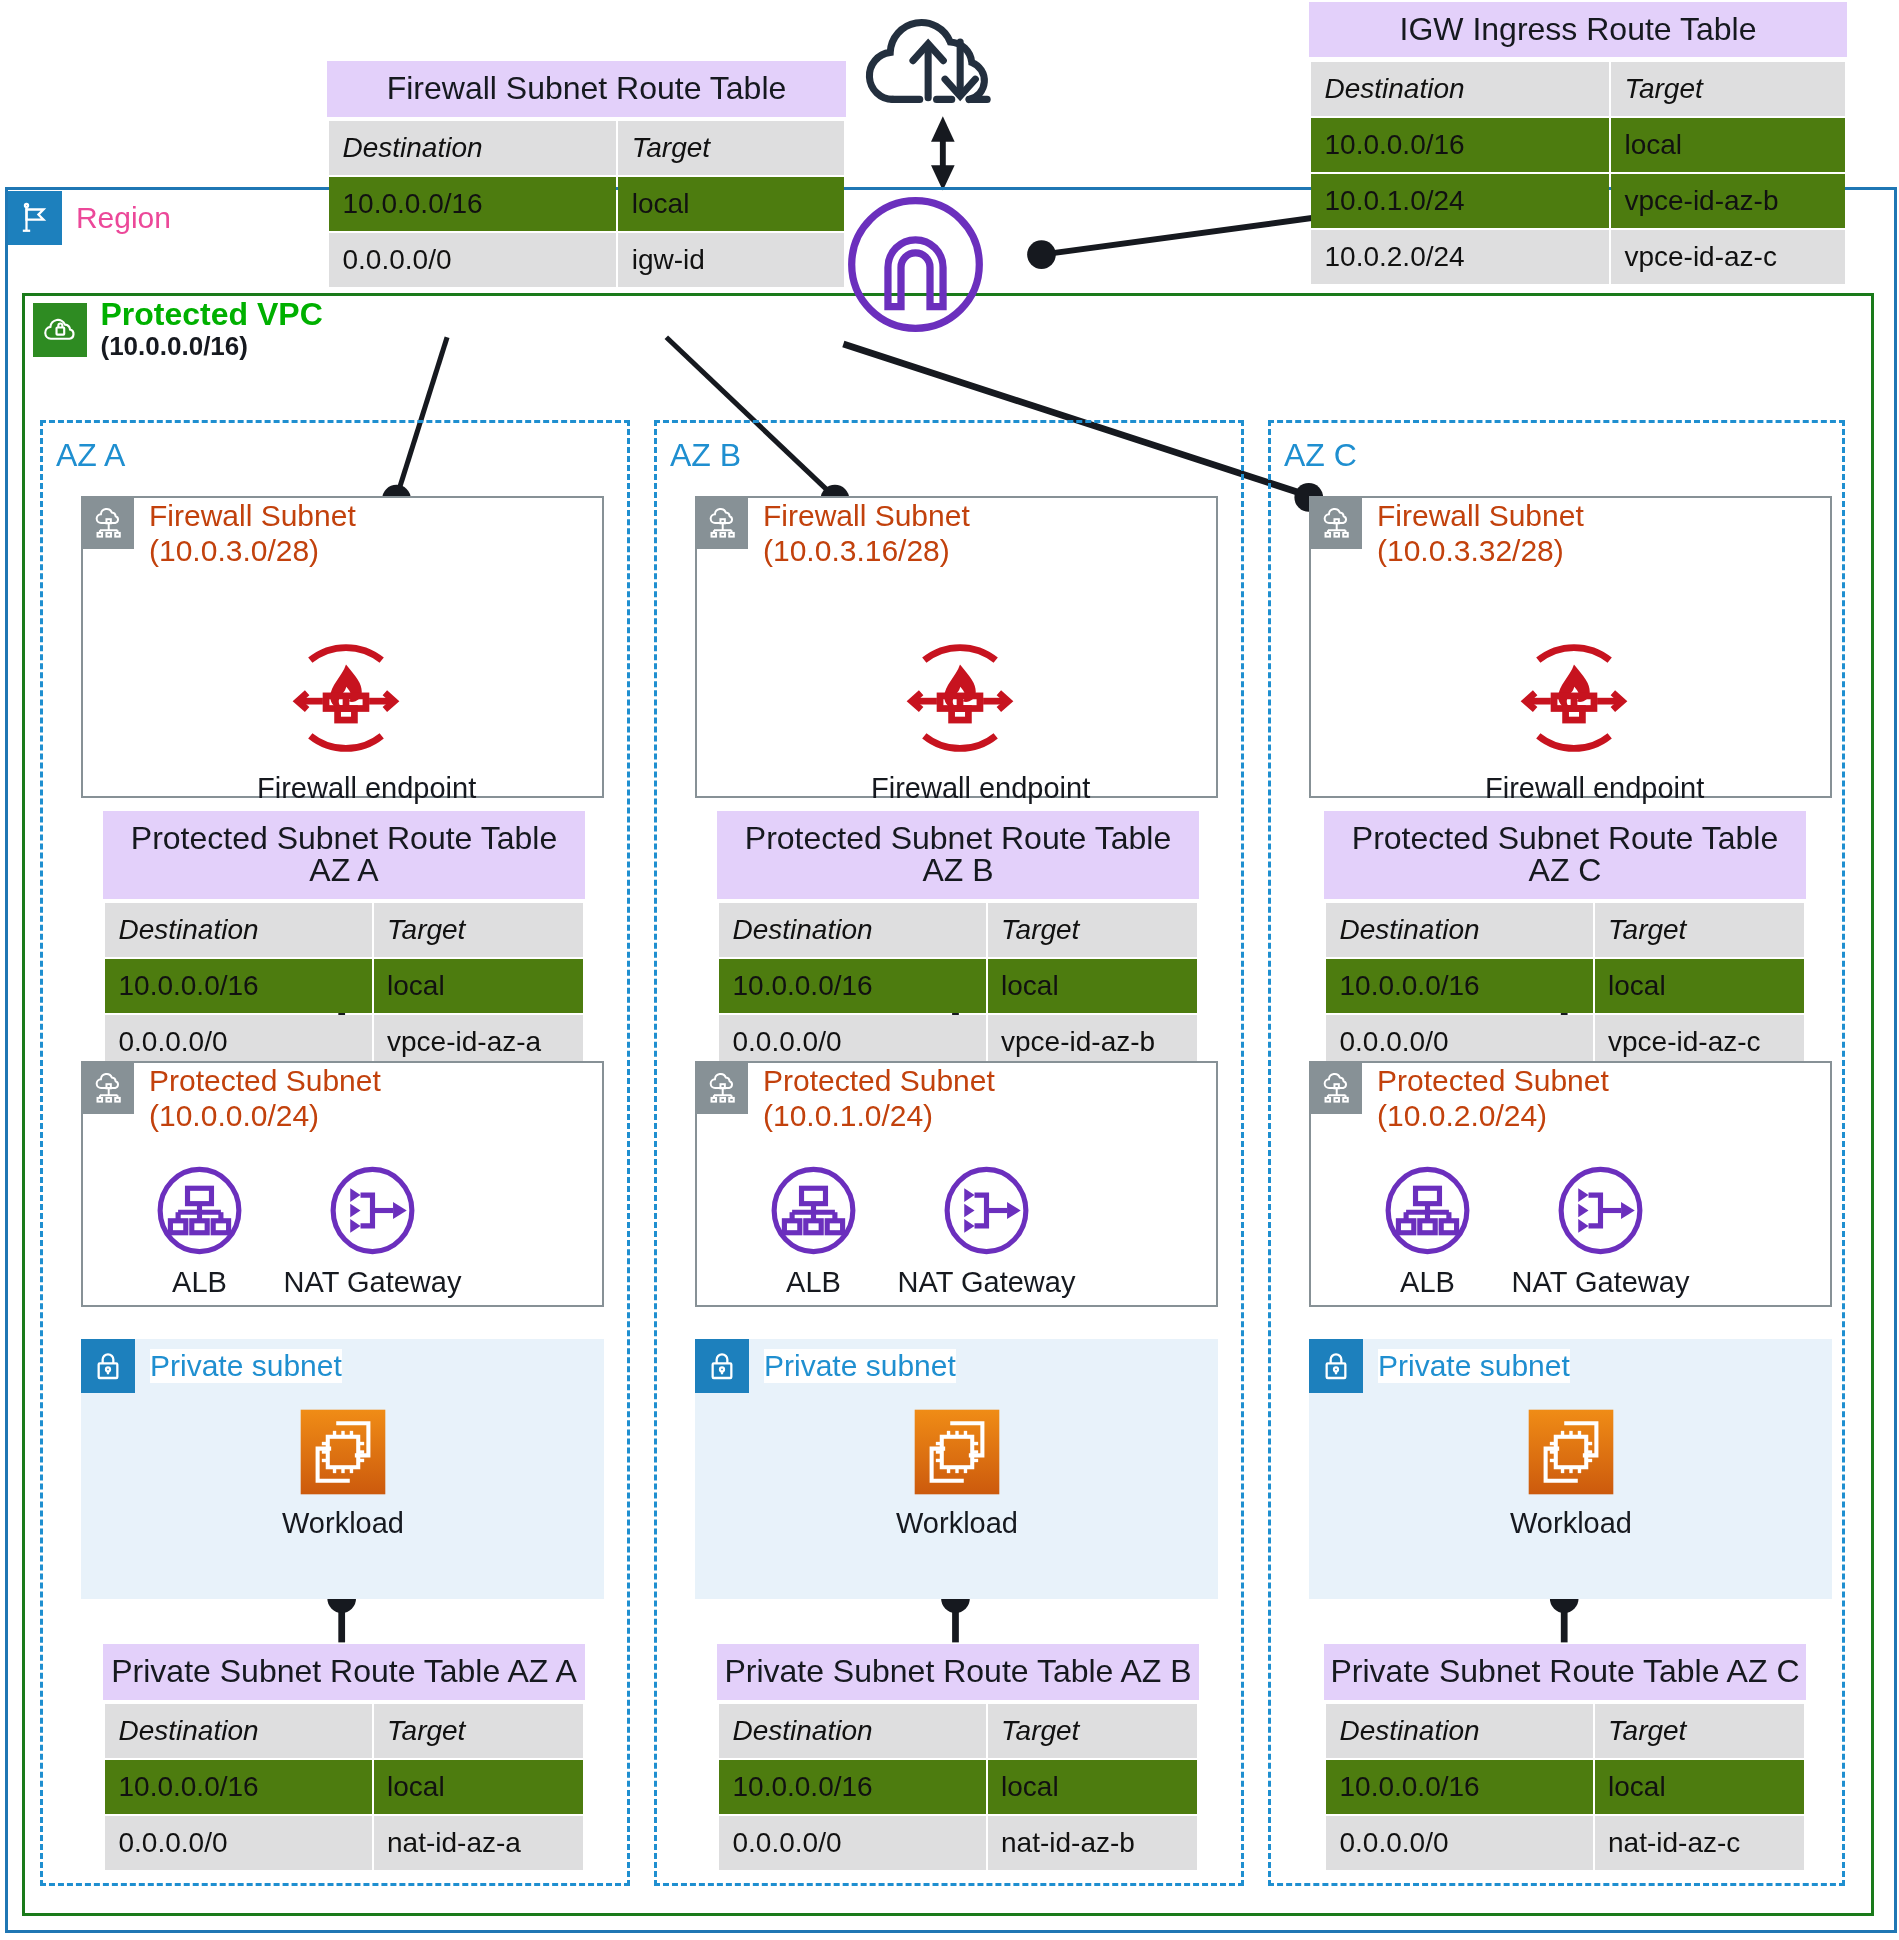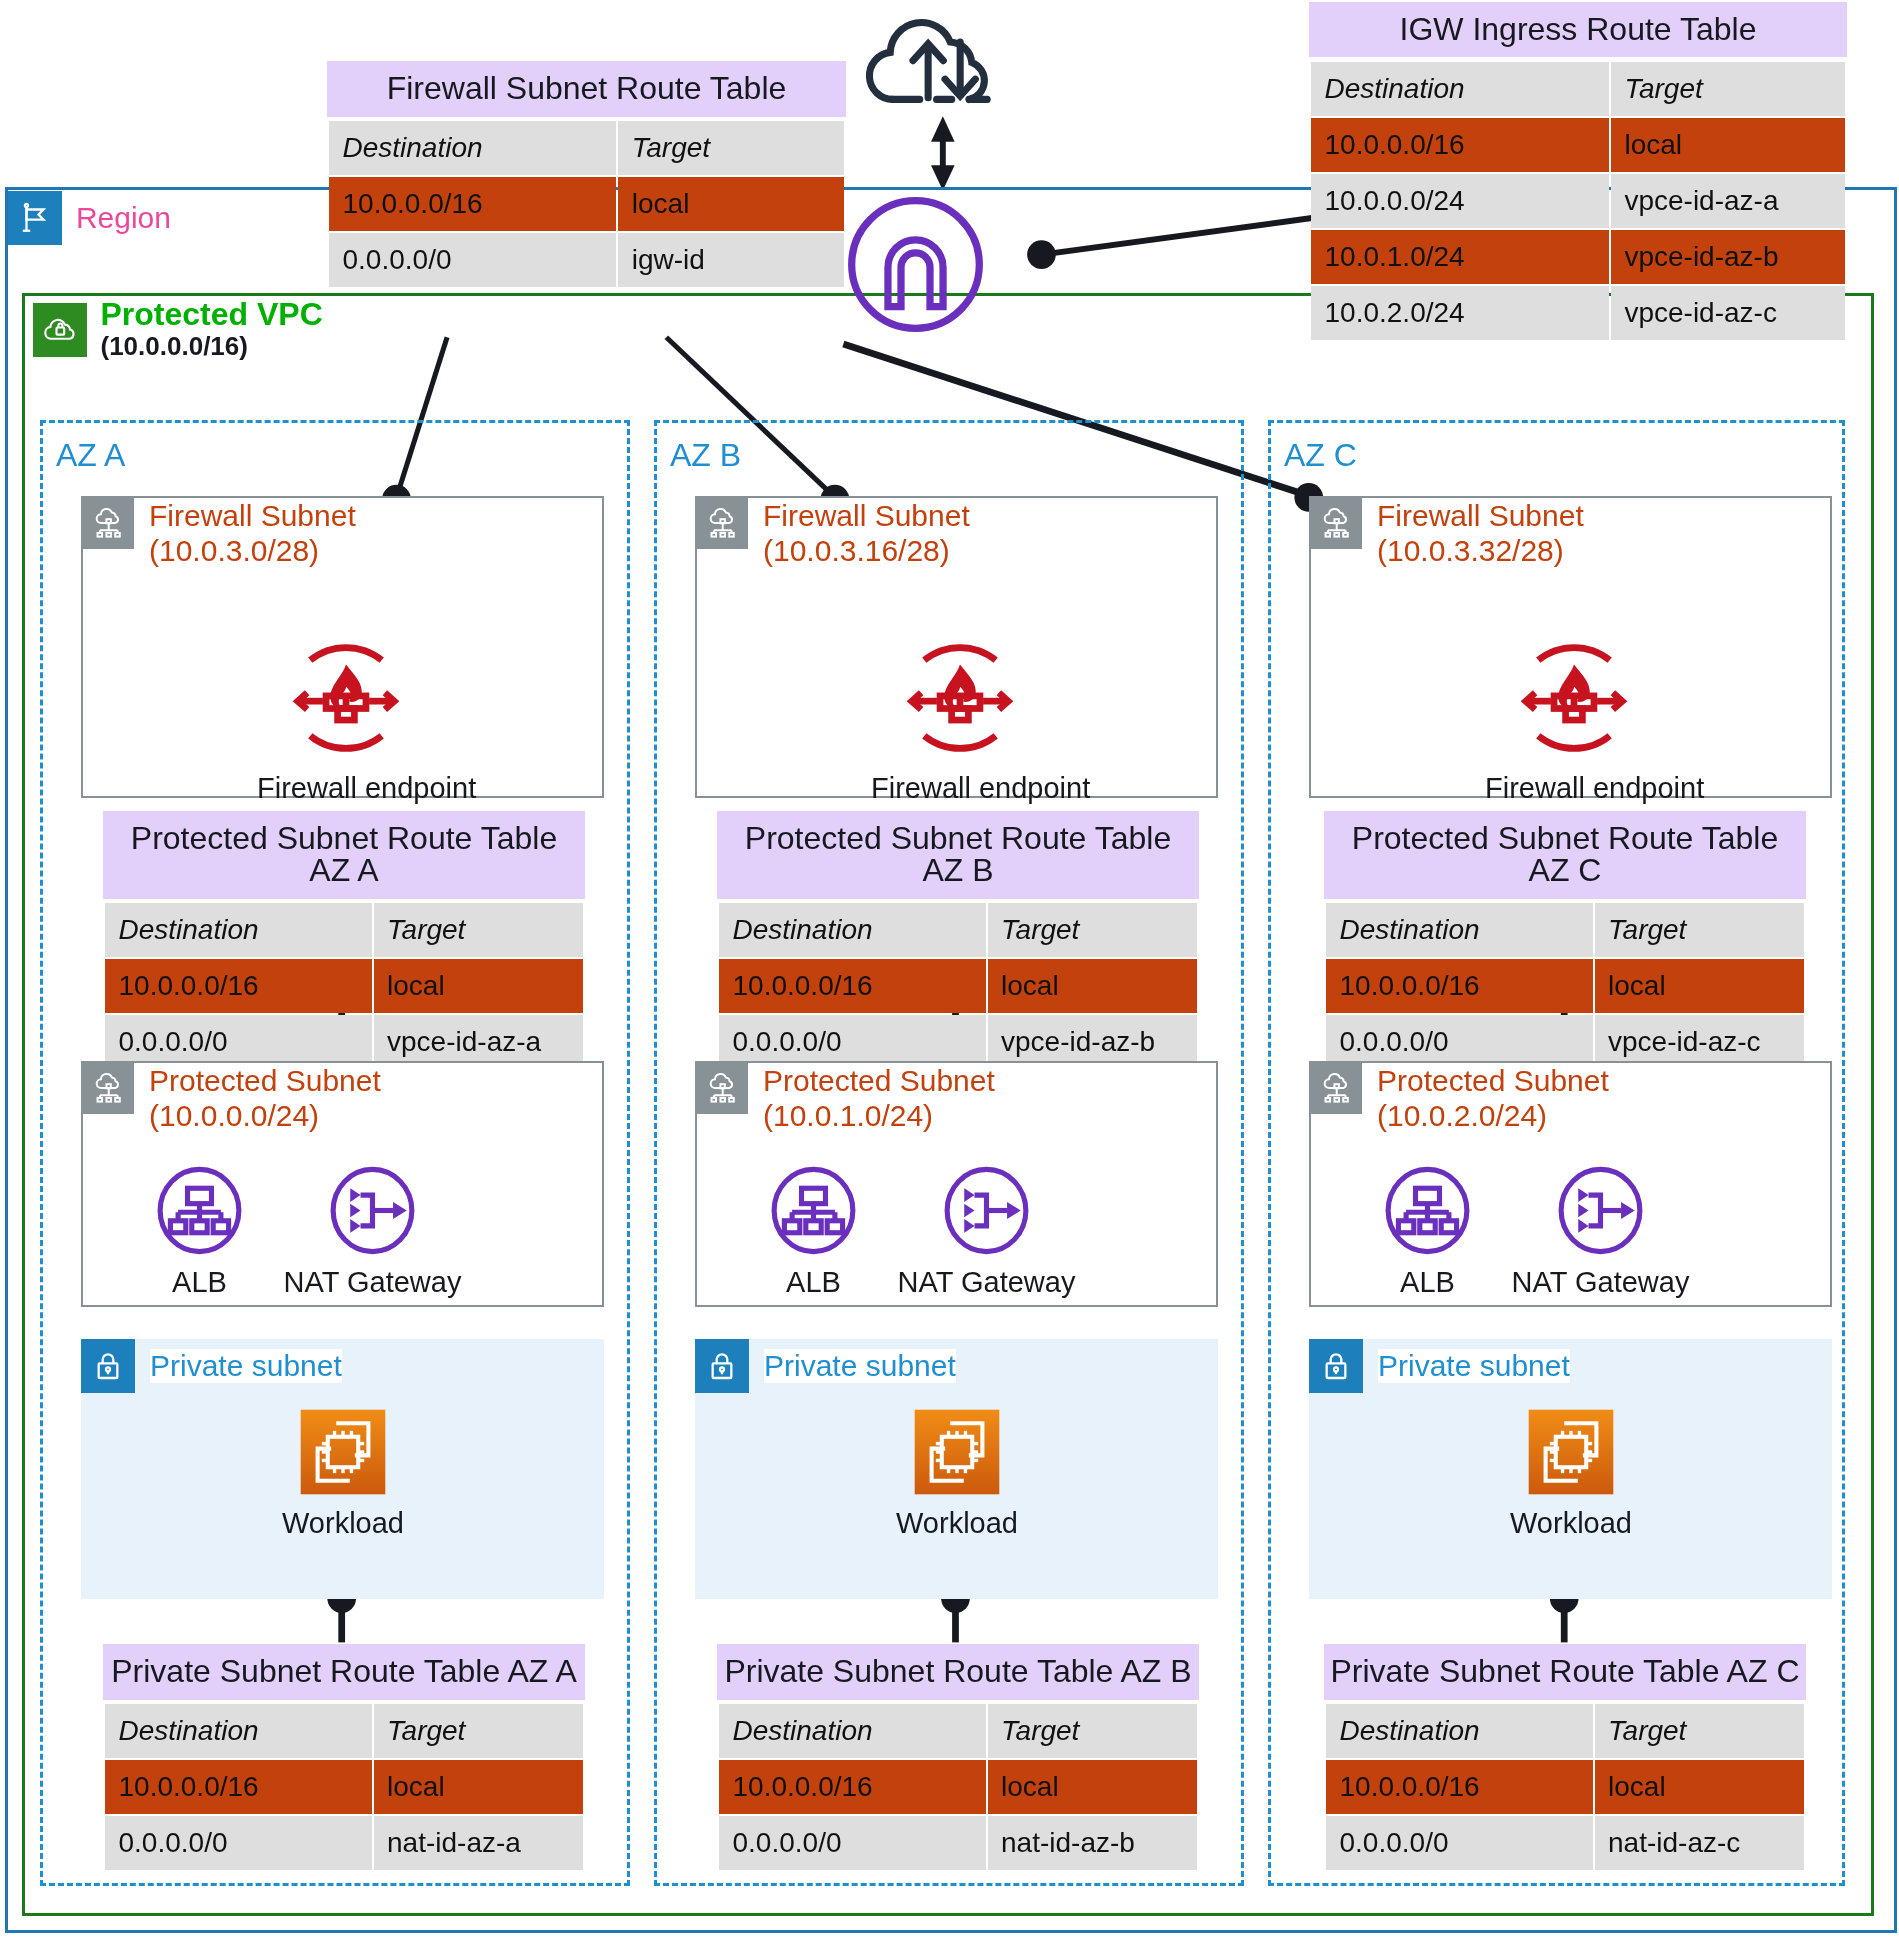--- a/index.html
+++ b/index.html
@@ -8,21 +8,21 @@
 
   
   .rt{position:absolute;box-sizing:border-box;}
   .rt-title{background:#e3d0fa;color:#16191f;text-align:center;
             font-size:32px;line-height:1.0;padding:11px 5px 12.6px;font-weight:400;}
   .rt-table{display:table;width:100%;border-collapse:separate;border-spacing:2.5px 2.5px;margin-top:2.5px;}
   .rt-row{display:table-row;margin-top:18px;}
   .rt-cell{display:table-cell;padding:11px 13.5px;font-size:28px;color:#111;vertical-align:middle;
            white-space:nowrap;}
   .rt-head .rt-cell{background:#dededf;font-style:italic;font-weight:400;}
-  .rt-body-a .rt-cell{background:#c2410c;}
+  .rt-body-a .rt-cell{background:#4d7c0f;}
   .rt-body-b .rt-cell{background:#dededf;}
   .rt-col-dest{width:56%;}
   .rt-col-tgt{width:44%;}
 
   
   .region-frame{position:absolute;border:3.4px solid #1f77b4;box-sizing:border-box;}
   .vpc-frame{position:absolute;border:3.4px solid #1a7a1a;box-sizing:border-box;}
   .az-frame{position:absolute;border:3.4px dashed #1f8fd0;box-sizing:border-box;}
 
   .corner-badge{position:absolute;display:flex;align-items:center;}
@@ -152,24 +152,20 @@
   <div class="rt" style="left:1309px;top:1.7px;width:538px;">
     <div class="rt-title">IGW Ingress Route Table</div>
     <div class="rt-table">
       <div class="rt-row rt-head">
         <div class="rt-cell rt-col-dest">Destination</div>
         <div class="rt-cell rt-col-tgt">Target</div>
       </div>
       <div class="rt-row rt-body-a">
         <div class="rt-cell">10.0.0.0/16</div>
         <div class="rt-cell">local</div>
-      </div>
-      <div class="rt-row rt-body-b">
-        <div class="rt-cell">10.0.0.0/24</div>
-        <div class="rt-cell">vpce-id-az-a</div>
       </div>
       <div class="rt-row rt-body-a">
         <div class="rt-cell">10.0.1.0/24</div>
         <div class="rt-cell">vpce-id-az-b</div>
       </div>
       <div class="rt-row rt-body-b">
         <div class="rt-cell">10.0.2.0/24</div>
         <div class="rt-cell">vpce-id-az-c</div>
       </div>
     </div>

